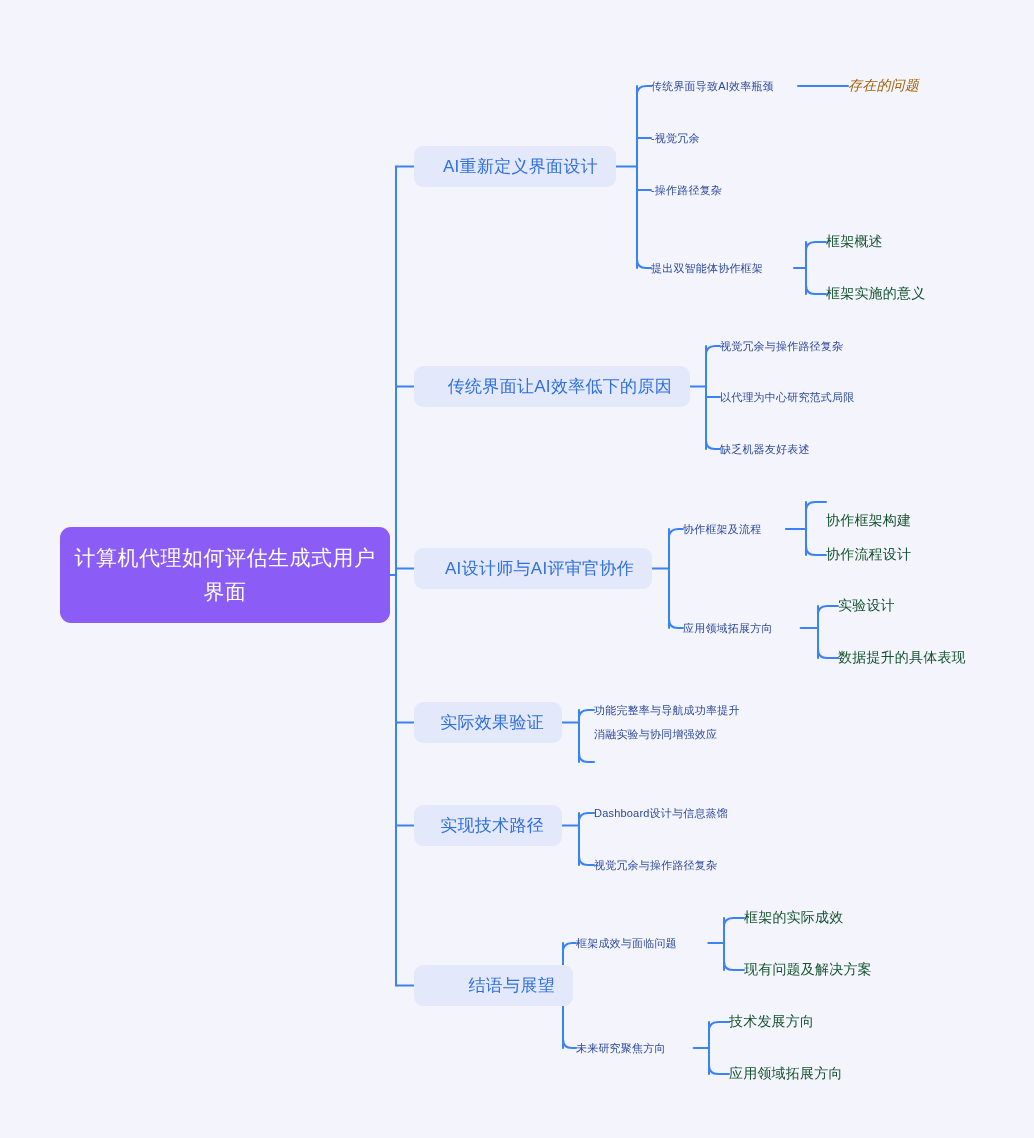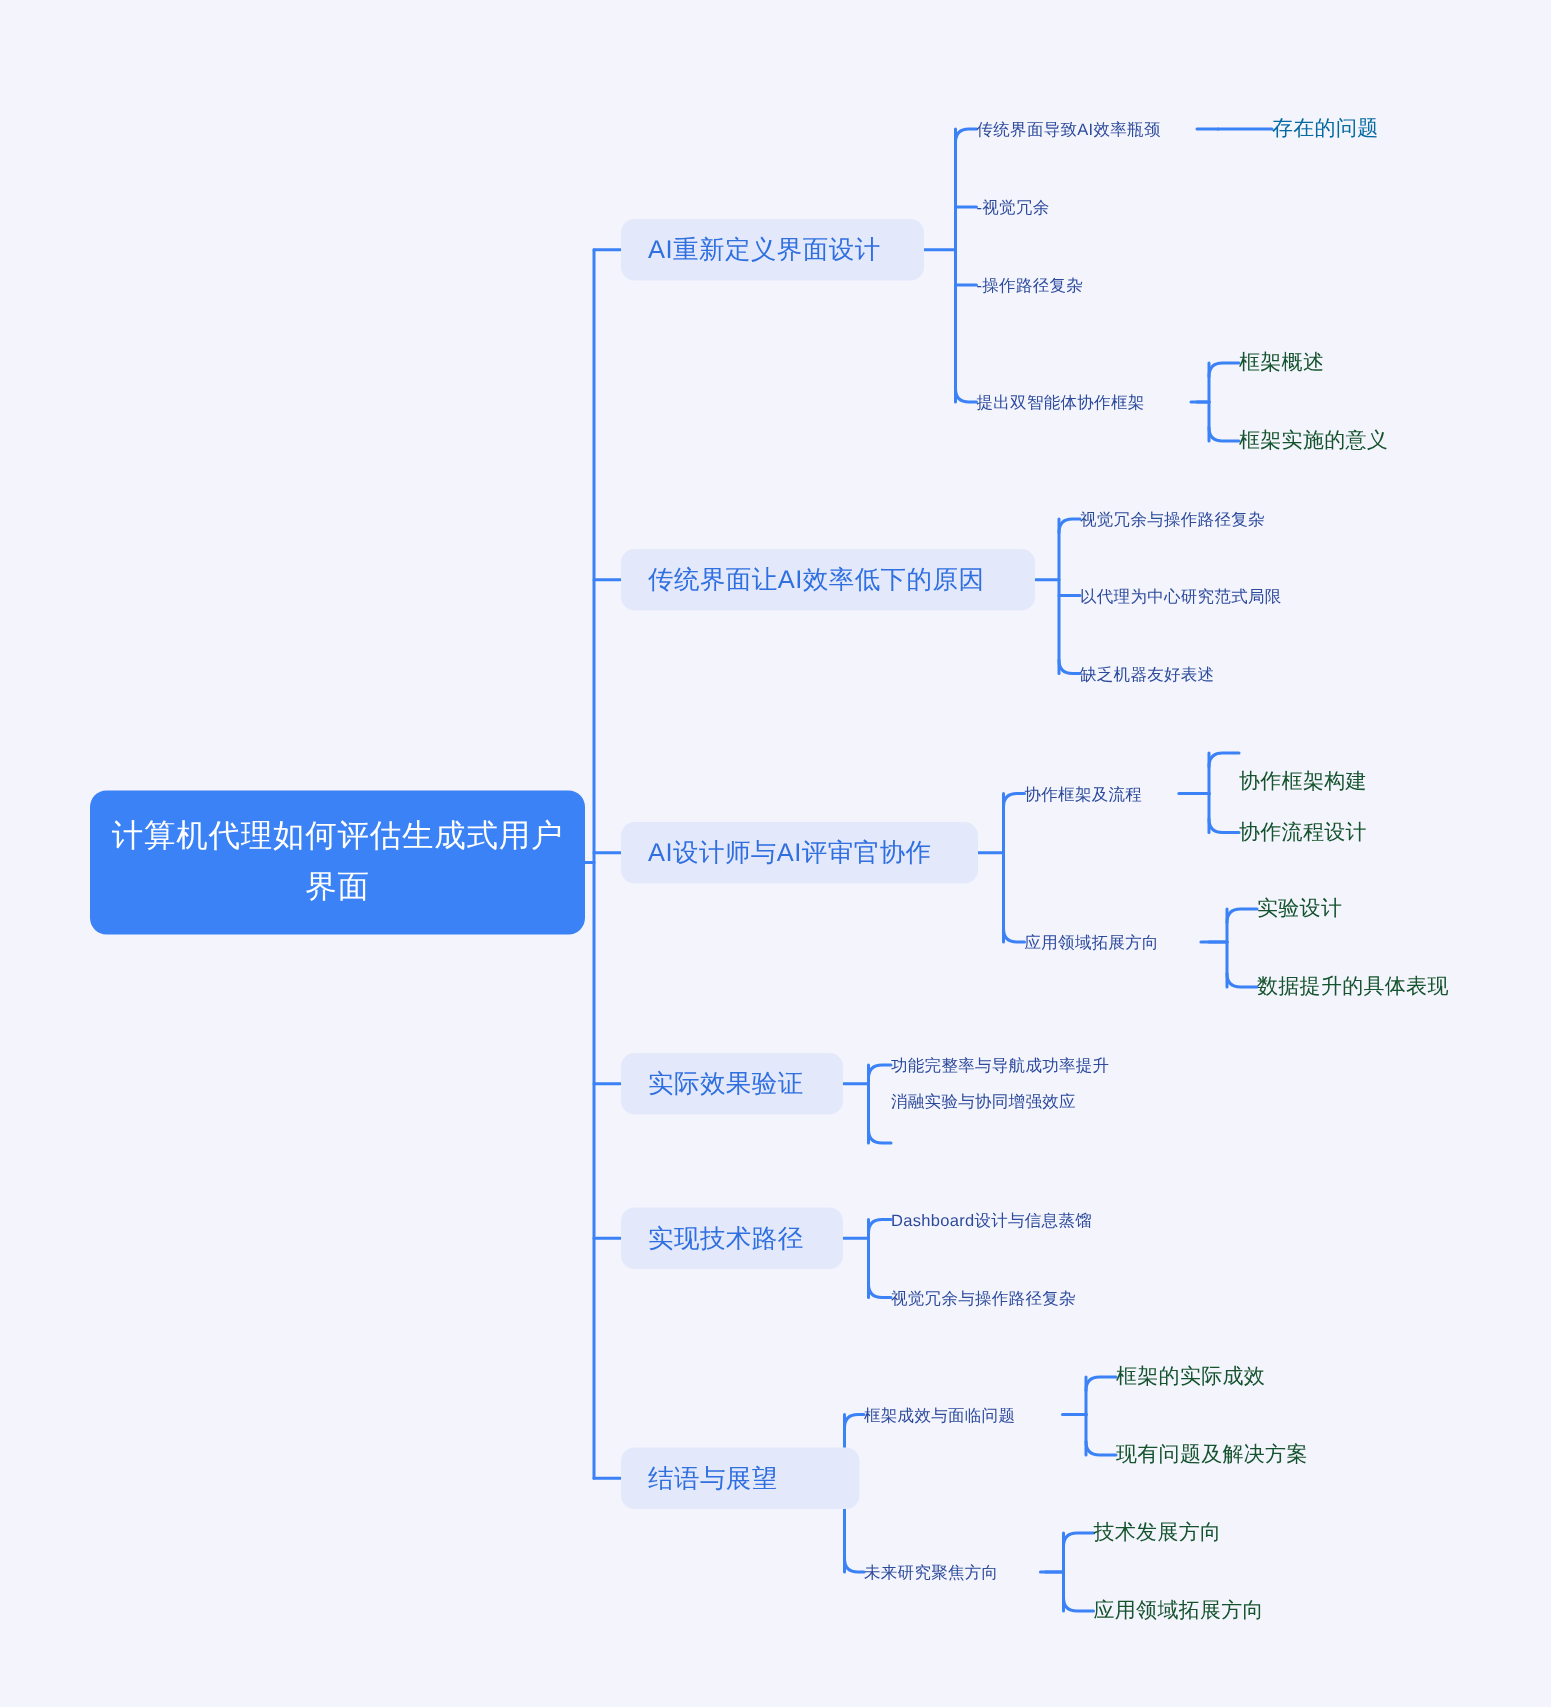--- a/index.html
+++ b/index.html
@@ -32,60 +32,61 @@
   }
   .node {
     position: absolute;
     display: flex;
     align-items: center;
     box-sizing: border-box;
     white-space: nowrap;
   }
   
   .node.level-1 {
-    background: #3b82f6;
+    background: #8b5cf6;
     color: #ffffff;
     border-radius: 11px;
     justify-content: center;
     text-align: center;
     font-size: 21px;
     line-height: 34px;
     letter-spacing: 0.5px;
     padding: 0 14px;
     white-space: normal;
   }
   .node.level-1 .node-label {
     display: block;
     width: 100%;
   }
   
   .node.level-2 {
     background: #e3e9fa;
     color: #2f6fe0;
     border-radius: 9px;
-    justify-content: flex-start;
+    justify-content: flex-end;
     font-size: 17px;
     letter-spacing: 0.3px;
     padding: 0 18px;
   }
   
   .node.level-3 {
     color: #2c4a9c;
     font-size: 11px;
     letter-spacing: 0.2px;
   }
   
   .node.level-4 {
     color: #14532d;
     font-size: 14px;
     letter-spacing: 0.2px;
   }
   
   .node.tone-light {
-    color: #0369a1;
+    color: #a16207;
+    font-style: italic;
   }
 </style>
 </head>
 <body>
 
 <div id="mindmap">
   <svg id="connectors" viewBox="0 0 1034 1138" width="1034" height="1138" xmlns="http://www.w3.org/2000/svg">
       <path d="M390 575 H396" fill="none" stroke="#3b82f6" stroke-width="2" stroke-linecap="round"></path>
       <path d="M396 166.5 V985.5" fill="none" stroke="#3b82f6" stroke-width="2" stroke-linecap="round"></path>
       <path d="M396 166.5 H414" fill="none" stroke="#3b82f6" stroke-width="2" stroke-linecap="round"></path>

